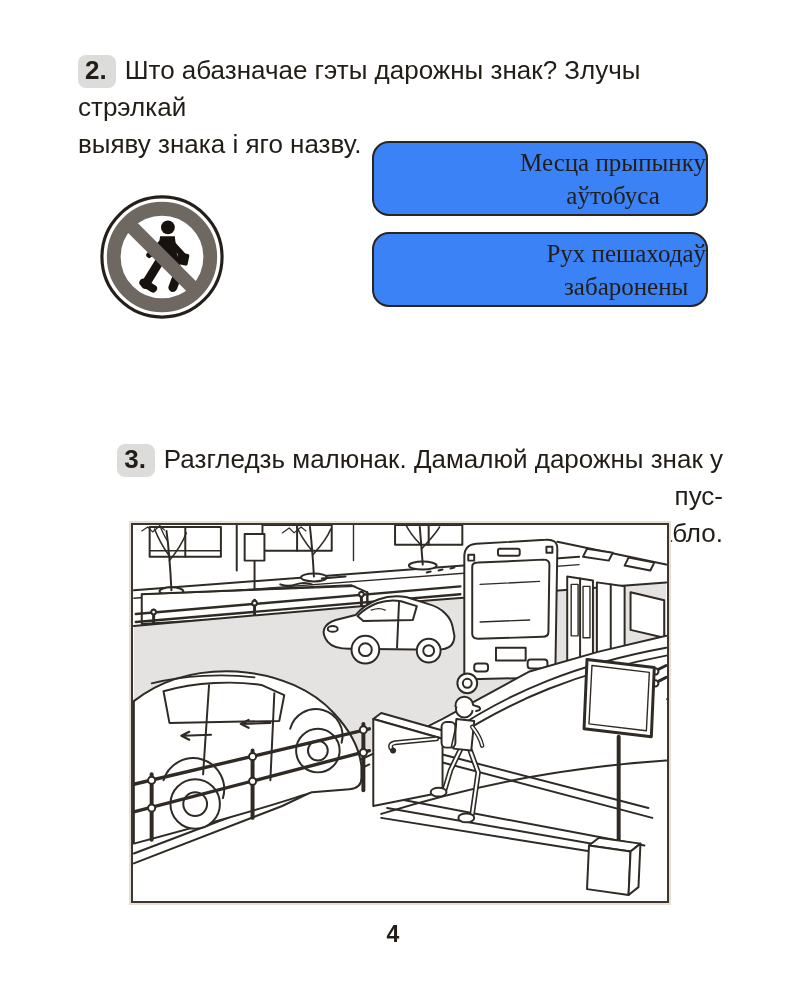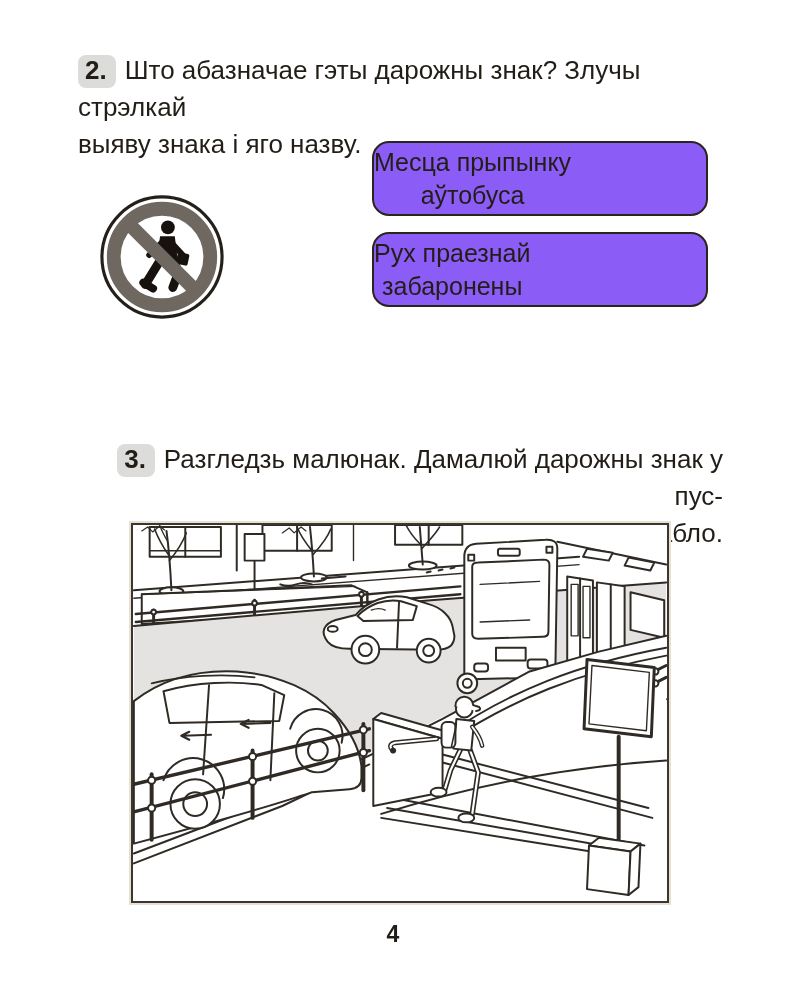--- a/index.html
+++ b/index.html
@@ -22,24 +22,24 @@
   .task3-text{top:441px;text-align:right;}
   .badge{
     display:inline-block;background:var(--badge-bg);border-radius:8px;
     padding:0 9px 2px 7px;margin-right:9px;font-weight:700;line-height:31px;
     vertical-align:baseline;
   }
   .wrapline{white-space:pre-line;}
   .sign-wrap{position:absolute;left:98px;top:193px;width:128px;height:128px;}
   .options{position:absolute;left:372px;top:141px;width:336px;}
   .option-box{
-    display:flex;align-items:center;justify-content:flex-start;text-align:center;
+    display:flex;align-items:center;justify-content:flex-end;text-align:center;
     width:336px;height:75px;border:2px solid var(--box-border);border-radius:17px;
-    margin-bottom:16px;background:#8b5cf6;
-    font-size:25px;line-height:33px;white-space:pre-line;
+    margin-bottom:16px;background:#3b82f6;
+    font-size:25px;line-height:33px;white-space:pre-line;font-family:Liberation Serif, serif;
   }
   .illustration{
     position:absolute;left:131px;top:523px;width:538px;height:380px;
     border:2px solid var(--frame);box-shadow:0 0 0 2px var(--halo);background:#fff;
   }
   .illustration svg{display:block;width:100%;height:100%;}
   .page-number{
     position:absolute;left:0;top:921px;width:786px;text-align:center;
     font-size:23px;font-weight:700;
   }
@@ -72,21 +72,21 @@
       <line x1="29" y1="29" x2="101" y2="101" stroke="var(--ring)" stroke-width="14"></line>
     </svg>
   </div>
 
   <div class="options">
     <div class="option-box">
       <span>Месца прыпынку
 аўтобуса</span>
     </div>
     <div class="option-box">
-      <span>Рух праезнай
+      <span>Рух пешаходаў
 забаронены</span>
     </div>
   </div>
 
   <p class="task-text task3-text">
     <span class="badge">3.</span><span class="wrapline">Разгледзь малюнак. Дамалюй дарожны знак у пус-
 тым табло.</span>
   </p>
 
   <div class="illustration">

